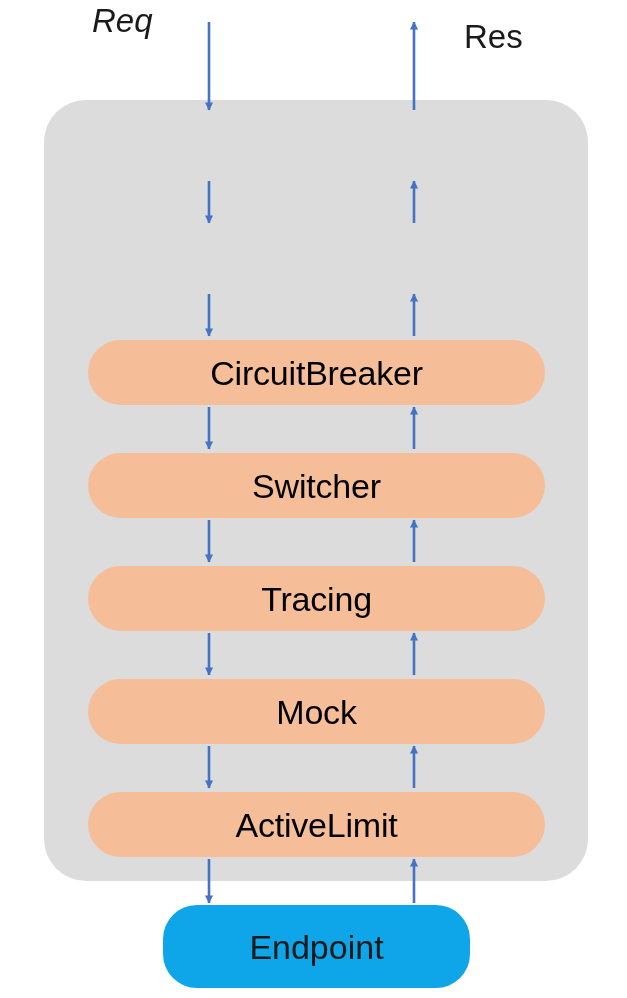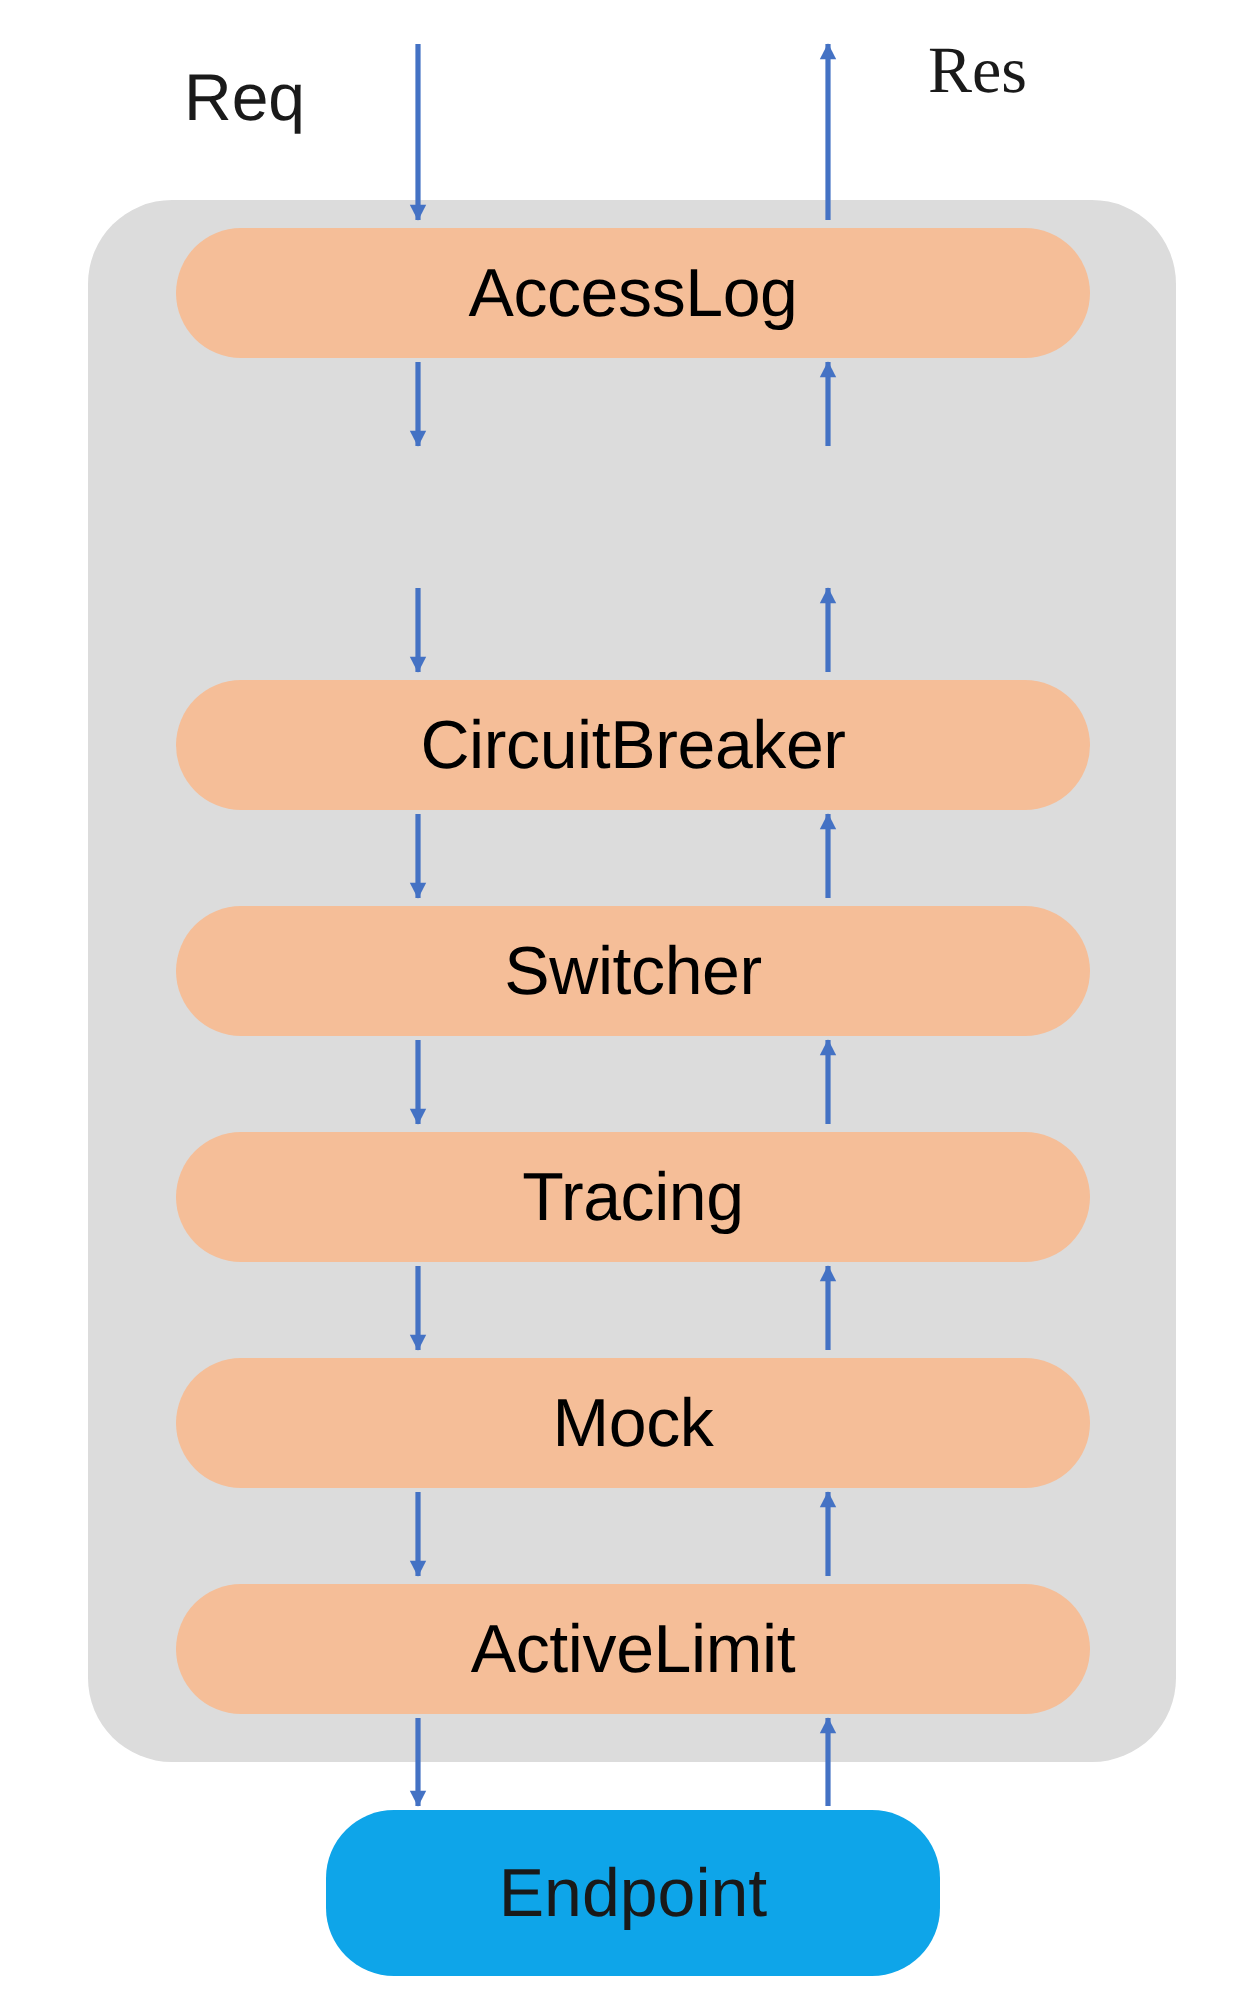--- a/index.html
+++ b/index.html
@@ -73,22 +73,22 @@
     white-space: nowrap;
   }
   
   .io-label {
     position: absolute;
     font-size: 33px;
     color: #1a1a1a;
     line-height: 1;
     white-space: nowrap;
   }
-  .io-label.req { left: 92px; top: 32px; }
-  .io-label.res { left: 464px; top: 20px; font-family: Liberation Serif, serif; }
+  .io-label.req { left: 92px; top: 4px; font-style: italic; }
+  .io-label.res { left: 464px; top: 20px; }
 </style>
 </head>
 <body>
 
 <div id="canvas">
 
   <div class="filter-container"></div>
 
   <svg class="svg-layer" viewBox="0 0 627 998" xmlns="http://www.w3.org/2000/svg">
     <defs>
@@ -115,23 +115,20 @@
       <line x1="414" y1="223" x2="414" y2="181" marker-end="url(#arrow-up)"></line>
       <line x1="414" y1="336" x2="414" y2="294" marker-end="url(#arrow-up)"></line>
       <line x1="414" y1="449" x2="414" y2="407" marker-end="url(#arrow-up)"></line>
       <line x1="414" y1="562" x2="414" y2="520" marker-end="url(#arrow-up)"></line>
       <line x1="414" y1="675" x2="414" y2="633" marker-end="url(#arrow-up)"></line>
       <line x1="414" y1="788" x2="414" y2="746" marker-end="url(#arrow-up)"></line>
       <line x1="414" y1="903" x2="414" y2="859" marker-end="url(#arrow-up)"></line>
     </g>
   </svg>
 
-  <div class="filter-pill" style="top:114px">
-    <span class="pill-label">AccessLog</span>
-  </div>
   <div class="filter-pill" style="top:340px">
     <span class="pill-label">CircuitBreaker</span>
   </div>
   <div class="filter-pill" style="top:566px">
     <span class="pill-label">Tracing</span>
   </div>
   <div class="filter-pill" style="top:453px">
     <span class="pill-label">Switcher</span>
   </div>
   <div class="filter-pill" style="top:792px">

